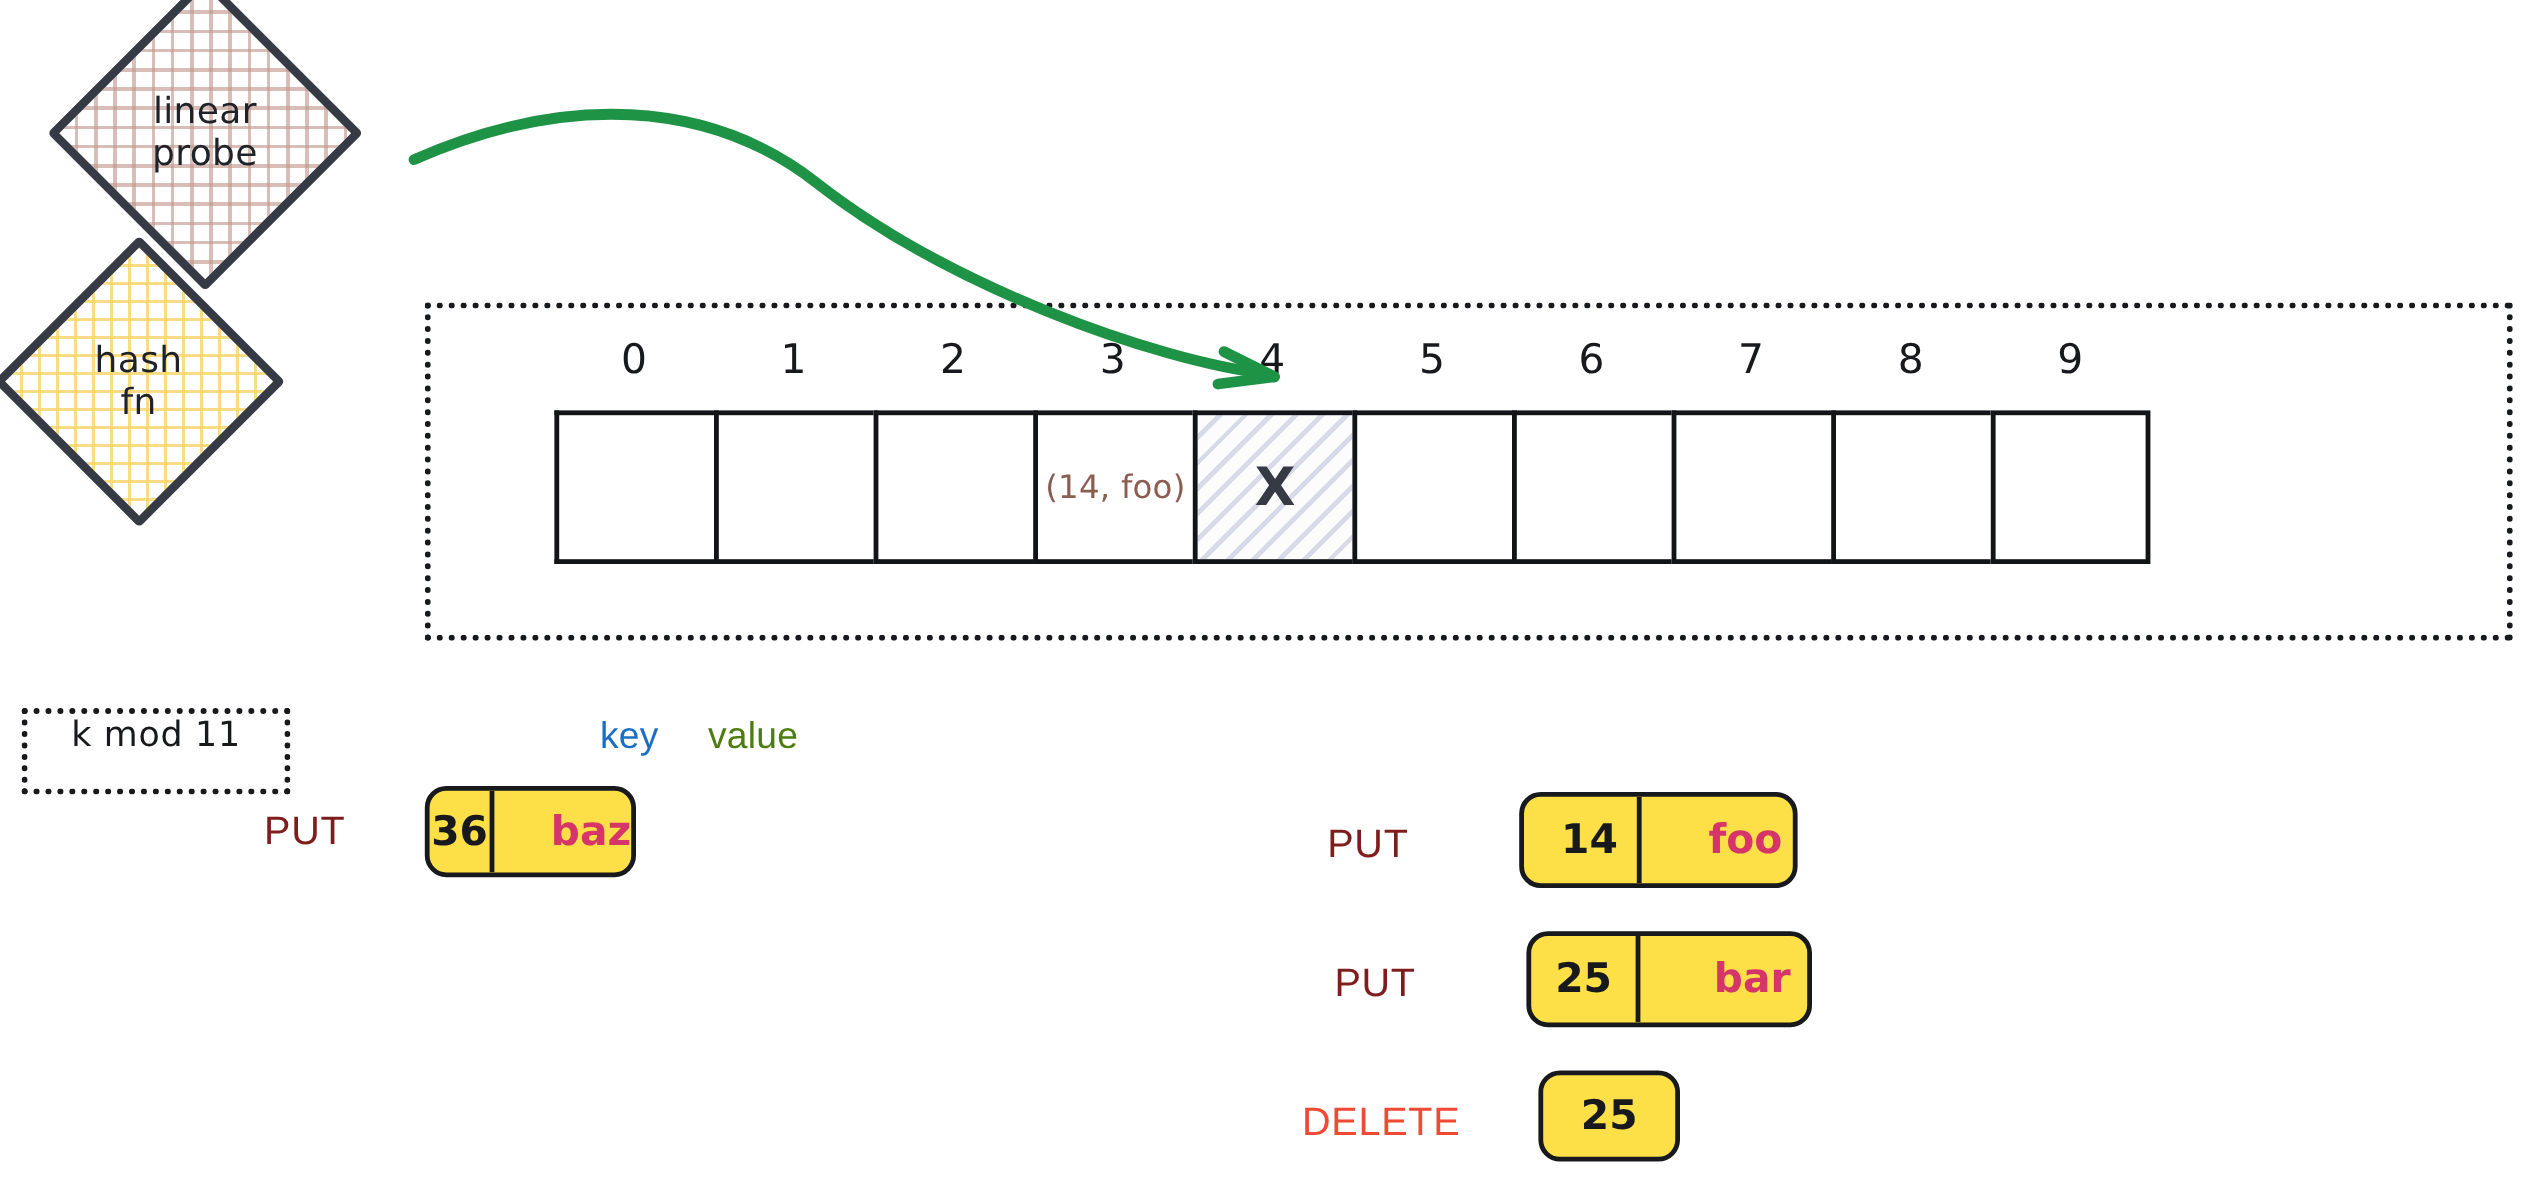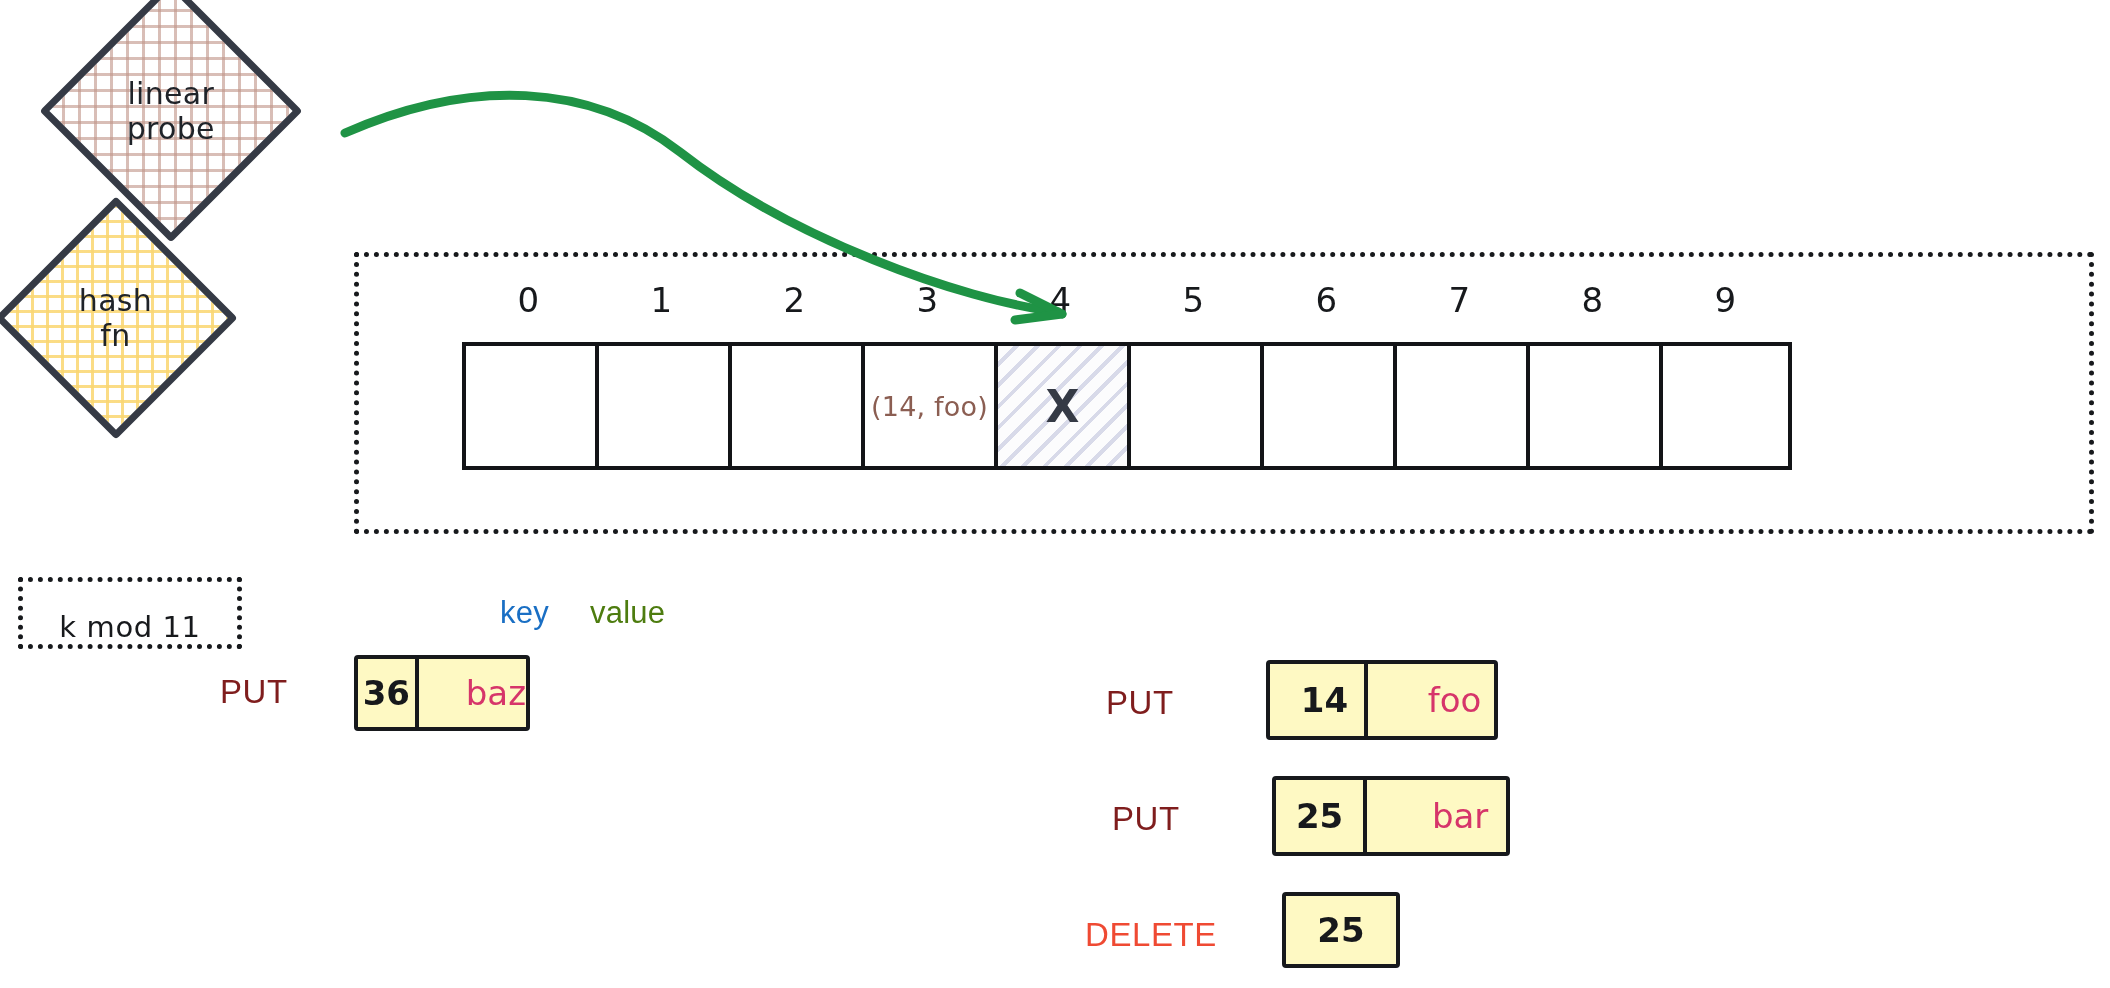--- a/index.html
+++ b/index.html
@@ -53,26 +53,26 @@
     left: 30px; top: 232px;
     width: 172px; height: 172px;
     background-color: #ffffff;
     background-image:
       repeating-linear-gradient(45deg,  transparent 0 12px, rgba(250,214,112,0.85) 12px 15px),
       repeating-linear-gradient(-45deg, transparent 0 12px, rgba(250,214,112,0.85) 12px 15px);
   }
 
   
   #kmod-box {
-    left: 18px; top: 577px;
+    left: 18px; top: 590px;
     width: 224px; height: 72px;
     border: 5px dotted #17191c;
     border-radius: 2px;
     box-sizing: border-box;
-    display: flex; align-items: flex-end; justify-content: center;
+    display: flex; align-items: flex-start; justify-content: center;
   }
   #kmod-box .kmod-text {
     font-family: "DejaVu Sans", sans-serif;
     font-size: 29px;
     color: #17191c;
     letter-spacing: 0.6px;
   }
 
   
   #table-container {
@@ -162,34 +162,34 @@
     font-family: "Liberation Sans", sans-serif;
   }
   .op-put { color: #7f1d1d; }
   .op-delete { color: #ef4a33; }
 
   .kv-pill {
     position: absolute;
     display: flex;
     align-items: stretch;
     border: 4px solid #17191c;
-    border-radius: 4px;
-    background: #fef9c3;
+    border-radius: 18px;
+    background: #fde047;
     box-sizing: border-box;
     overflow: hidden;
   }
   .kv-pill .kv-k,
   .kv-pill .kv-v {
     display: flex; align-items: center; justify-content: center;
     font-family: "DejaVu Sans", sans-serif;
     font-size: 34px;
     font-weight: 600;
   }
   .kv-pill .kv-k { color: #17191c; }
-  .kv-pill .kv-v { color: #d6356a; border-left: 4px solid #17191c; font-weight: 400; padding-left: 47px; }
+  .kv-pill .kv-v { color: #d6356a; border-left: 4px solid #17191c; font-weight: 700; padding-left: 47px; }
 
   #kv-main-pill { left: 54px; top: 60px; width: 176px; height: 76px; }
   #kv-main-pill .kv-k { width: 86px; }
   #kv-main-pill .kv-v { width: 86px; }
   #kv-main-put { left: -80px; top: 78px; }
 
   
   #prev-ops { left: 1090px; top: 588px; width: 700px; height: 380px; }
   #prev-ops-title {
     position: absolute; left: 26px; top: 0;

